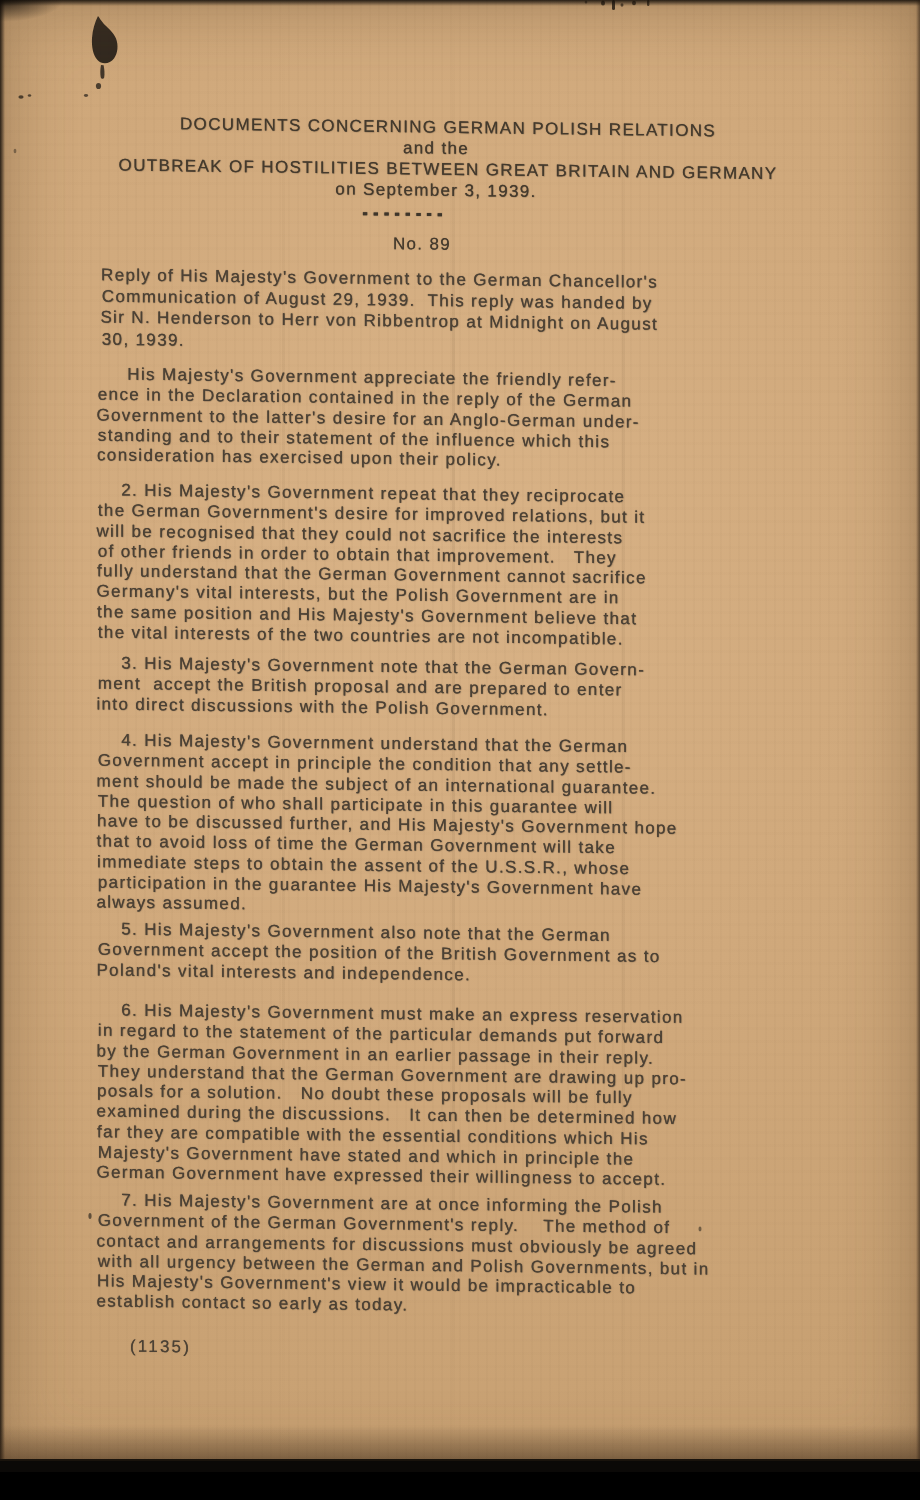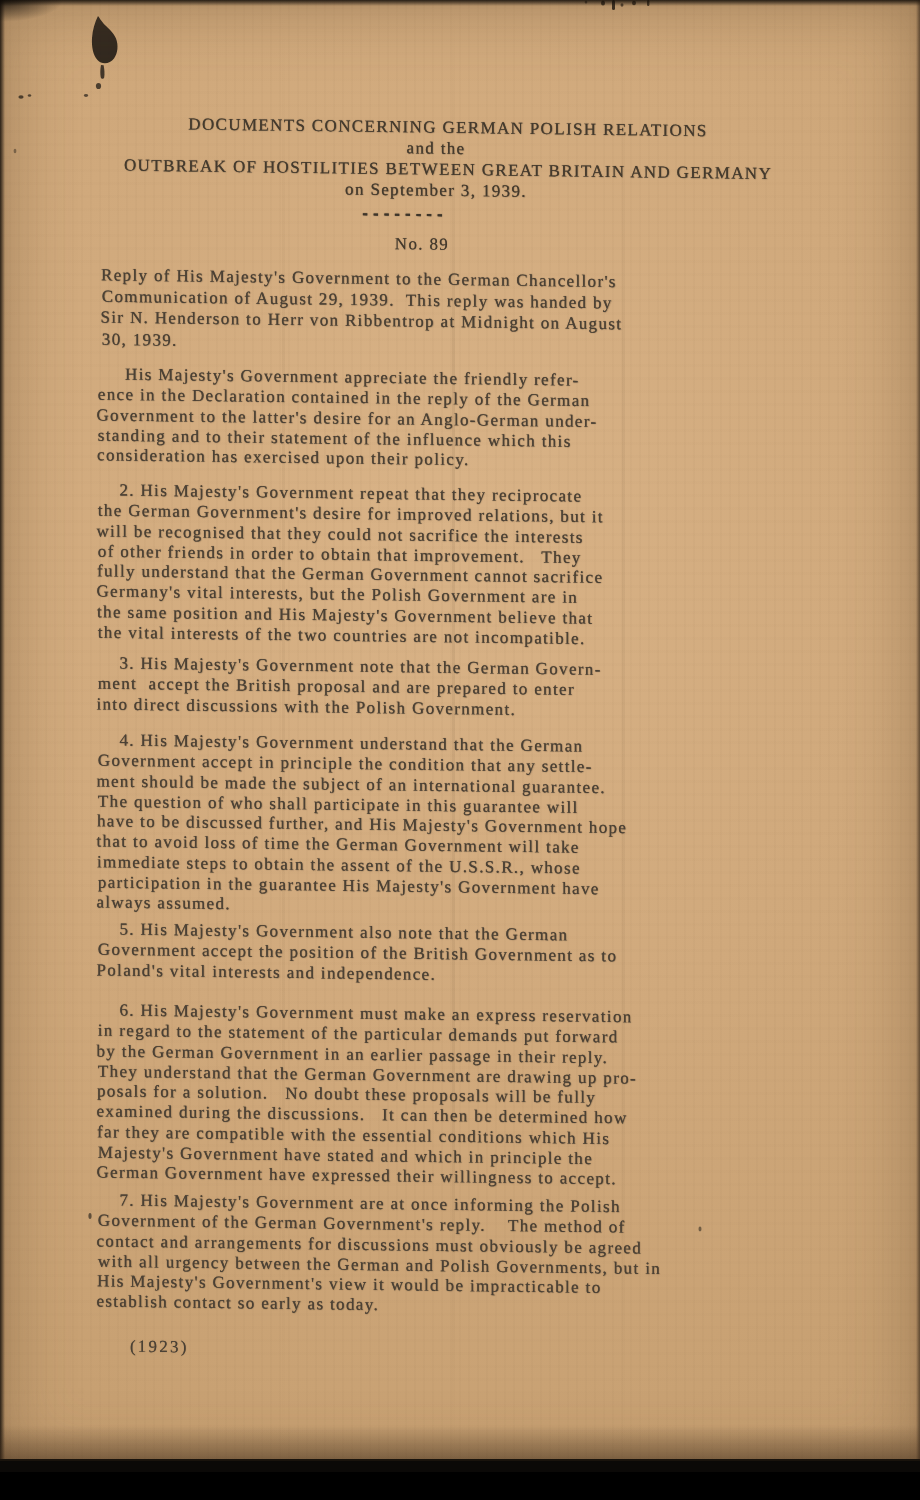--- a/index.html
+++ b/index.html
@@ -1,20 +1,20 @@
 <!DOCTYPE html>
 <html style="--ink: #4b4135;"><head>
 <meta charset="utf-8">
 <style>
   html,body{margin:0;padding:0;background:#000;}
   .page{
     position:relative;
     width:920px;height:1472px;
     overflow:hidden;
-    font-family:Liberation Serif, serif;
+    font-family:Liberation Sans, sans-serif;
     background:
       radial-gradient(130% 95% at 48% 36%, #d9b387 0%, #d0a97c 38%, #c7a072 68%, #b6906302 100%),
       linear-gradient(180deg,#cda77a 0%, #d1ab7e 45%, #c9a275 85%, #bb9468 100%);
     background-color:#cda77a;
   }
   
   .texture{
     position:absolute;inset:0;pointer-events:none;
     background:
       repeating-linear-gradient(90deg, rgba(120,92,60,0.035) 0 2px, rgba(0,0,0,0) 2px 9px),
@@ -188,21 +188,21 @@
       </div>
     <div class="block p7">
         <div class="line">    7. His Majesty's Government are at once informing the Polish</div>
         <div class="line">Government of the German Government's reply.    The method of</div>
         <div class="line">contact and arrangements for discussions must obviously be agreed</div>
         <div class="line">with all urgency between the German and Polish Governments, but in</div>
         <div class="line">His Majesty's Government's view it would be impracticable to</div>
         <div class="line">establish contact so early as today.</div>
       </div>
 
-    <div class="footer-ref">(1923)</div>
+    <div class="footer-ref">(1135)</div>
   </div>
 
   <div class="vignette"></div>
   <div class="edge-top"></div>
   <div class="edge-left"></div>
   <div class="edge-right"></div>
   <div class="corner-tl"></div>
   <div class="edge-bottom-shade"></div>
   <div class="edge-bottom-black"></div>
 

